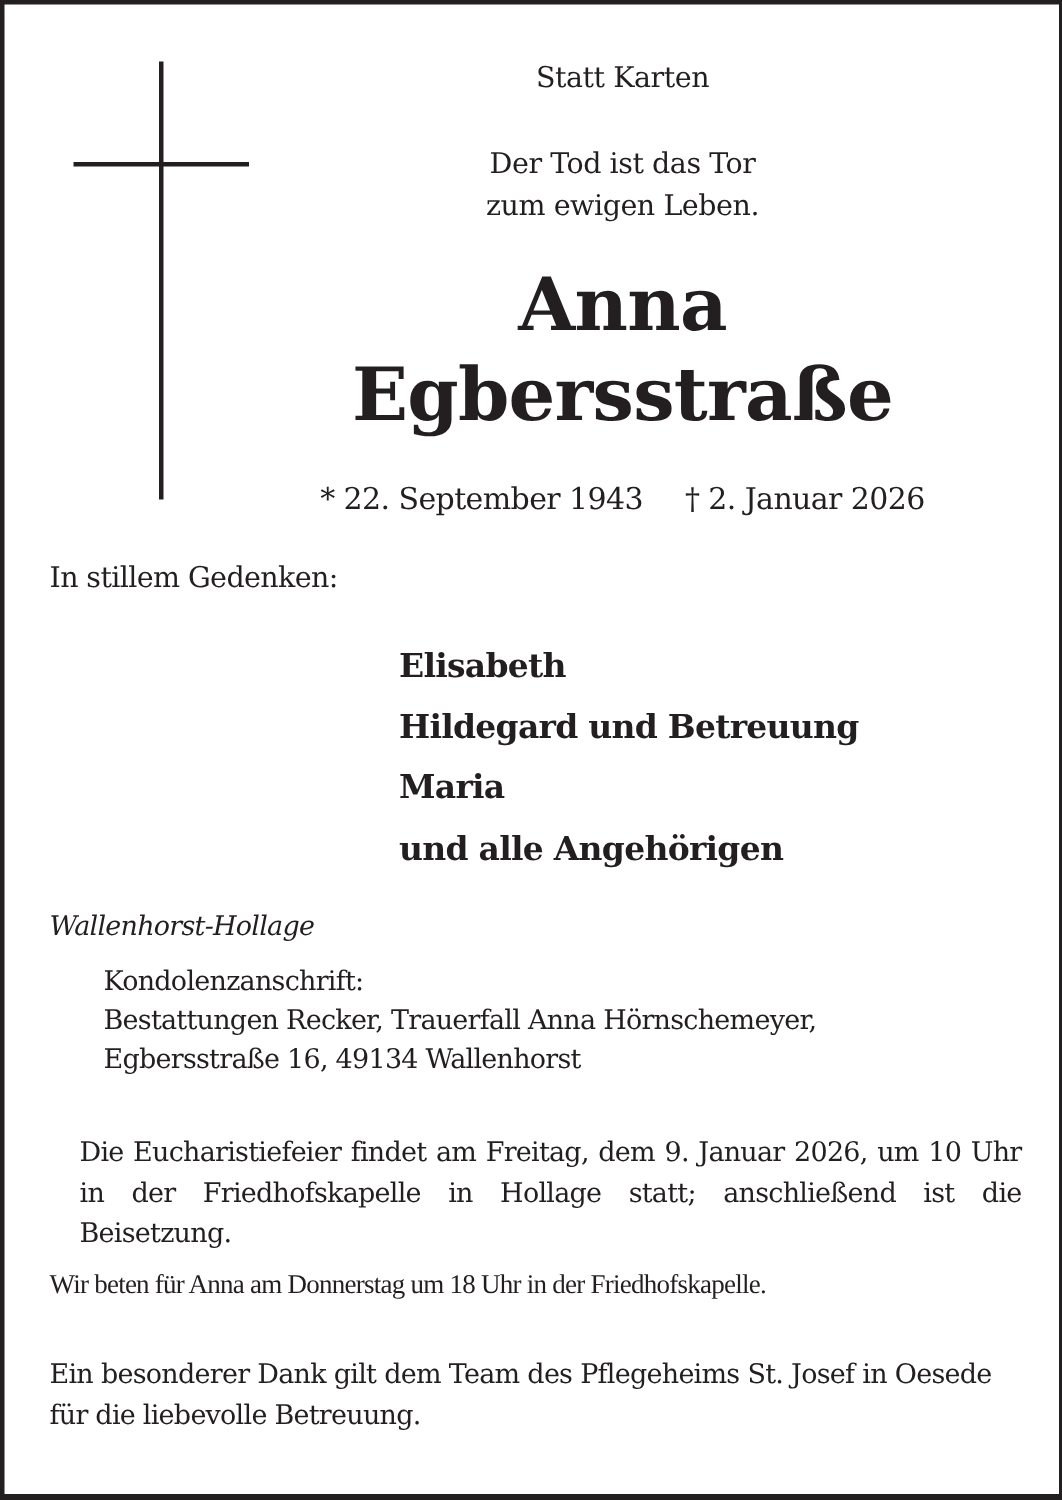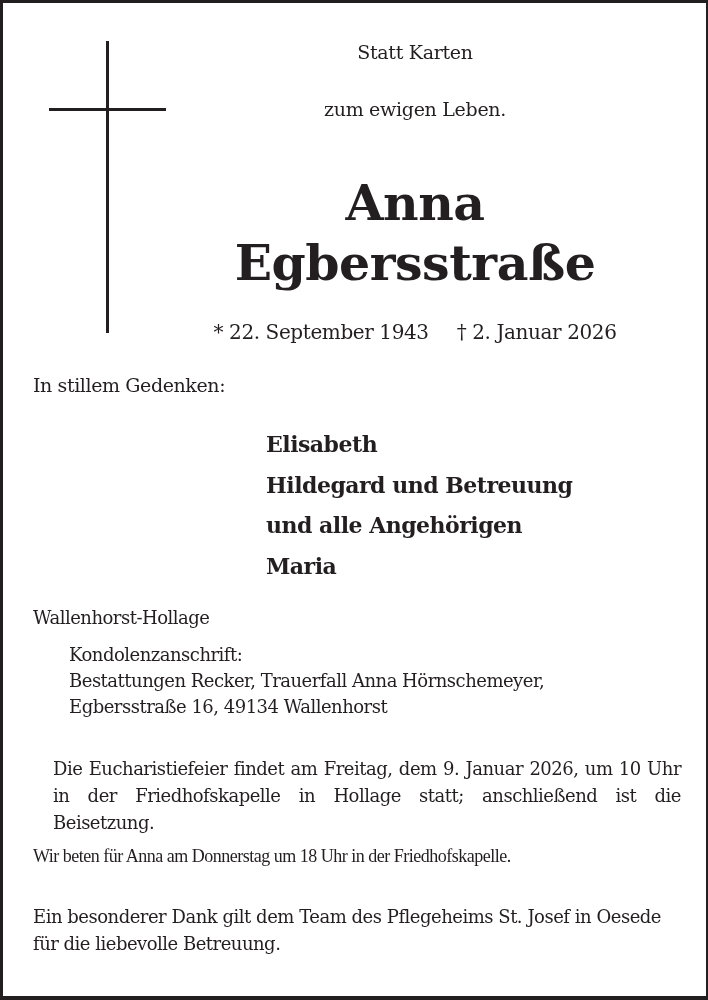--- a/index.html
+++ b/index.html
@@ -106,20 +106,21 @@
       letter-spacing: -0.5px;
     }
     .mourners div { white-space: nowrap; }
     .place {
       position: absolute;
       left: 33px;
       top: 606px;
       font-size: 18px;
       line-height: 24px;
       letter-spacing: -0.5px;
+      font-style: italic;
     }
     .kondolenz {
       position: absolute;
       left: 33px;
       top: 642px;
       font-size: 18px;
       line-height: 26px;
       letter-spacing: -0.5px;
       margin-left: 36px;
     }
@@ -143,37 +144,38 @@
 <div class="frame"></div>
 
 <div>
   <div class="cross-v"></div>
   <div class="cross-h"></div>
 </div>
 
 <div class="header-col statt">Statt Karten</div>
 
 <div class="header-col motto">
+  <div>Der Tod ist das Tor</div>
   <div>zum ewigen Leben.</div>
 </div>
 
 <div class="header-col name-first">Anna</div>
 <div class="header-col name-last">Egbersstraße</div>
 
 <div class="dates">
   <span>* 22. September 1943</span><span class="gap"></span><span>† 2. Januar 2026</span>
 </div>
 
 <div class="gedenken">In stillem Gedenken:</div>
 
 <div class="mourners">
   <div>Elisabeth</div>
   <div>Hildegard und Betreuung</div>
+  <div>Maria</div>
   <div>und alle Angehörigen</div>
-  <div>Maria</div>
 </div>
 
 <div class="place">Wallenhorst-Hollage</div>
 
 <div class="kondolenz">
   <div>Kondolenzanschrift:</div>
   <div>Bestattungen Recker, Trauerfall Anna Hörnschemeyer,</div>
   <div>Egbersstraße 16, 49134 Wallenhorst</div>
 </div>
 

